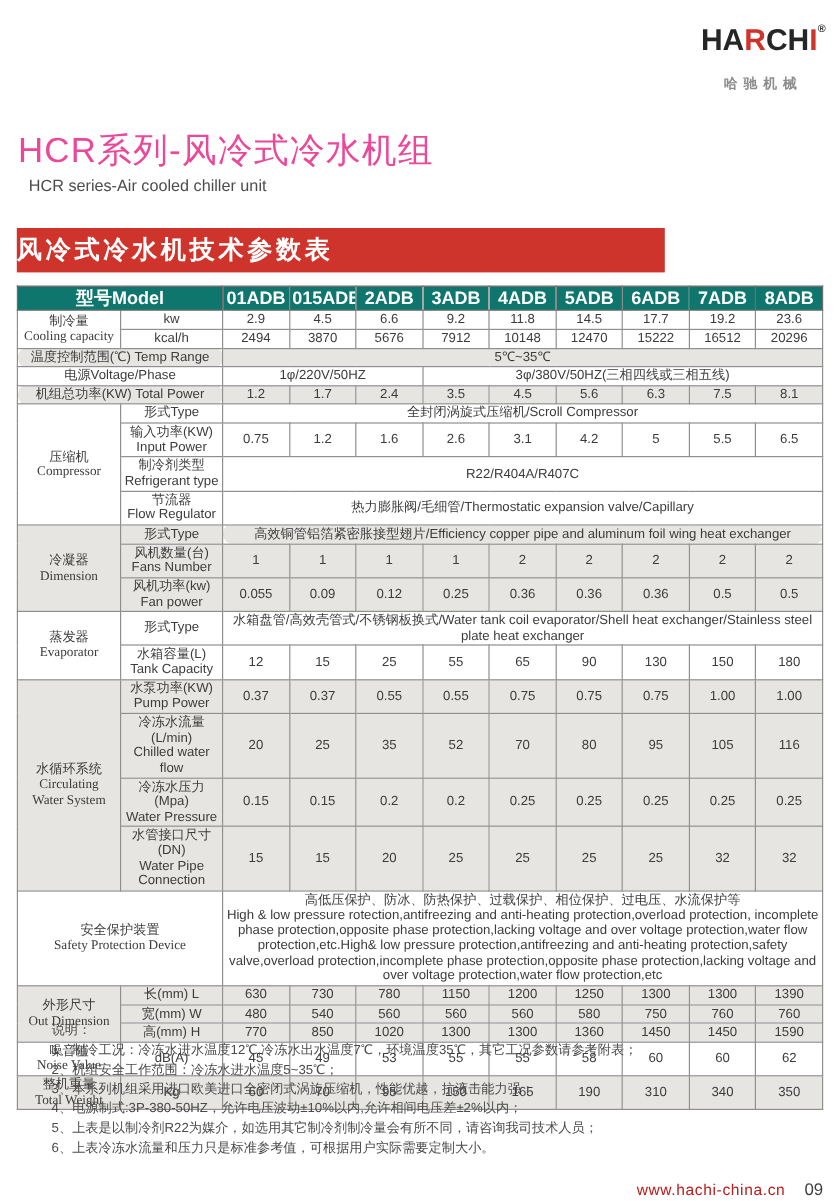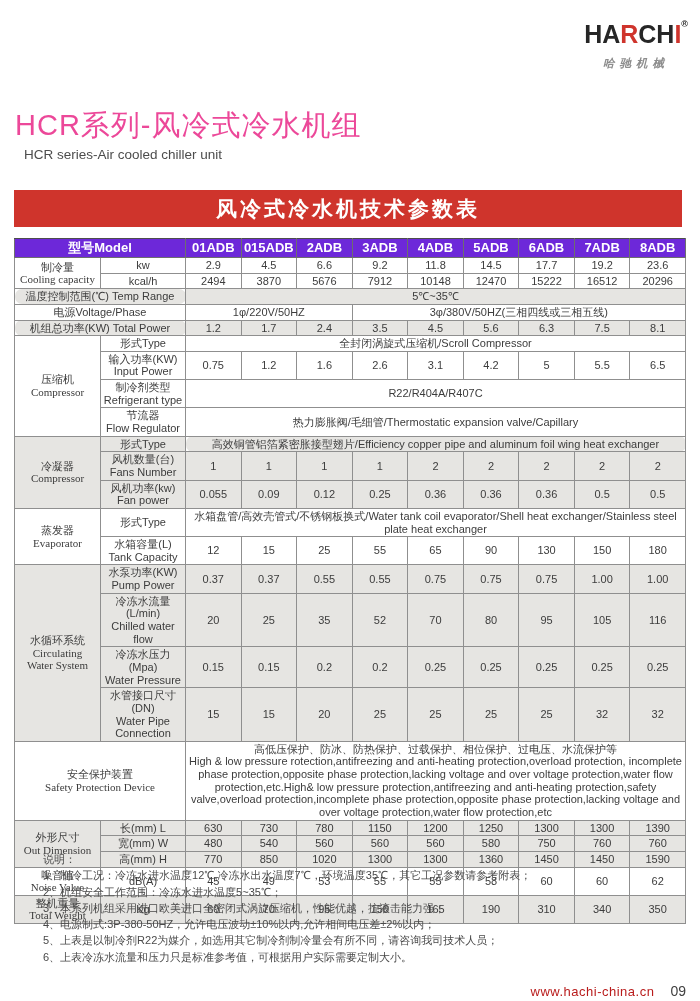--- a/index.html
+++ b/index.html
@@ -5,35 +5,35 @@
   html,body{margin:0;padding:0;}
   body{
     width:700px;height:1001px;position:relative;background:#ffffff;
     font-family:"Liberation Sans", sans-serif;color:#3c3c3c;overflow:hidden;
   }
   
   .logo{position:absolute;top:22px;right:12px;text-align:center;}
   .logo-word{font-size:25px;font-weight:bold;letter-spacing:0px;line-height:1;color:#262626;}
   .logo-word .red{color:#cf342c;}
   .logo-reg{font-size:9px;vertical-align:top;position:relative;top:-2px;color:#262626;}
-  .logo-cn{margin-top:9px;font-size:11.5px;font-weight:bold;font-style:italic;
+  .logo-cn{margin-top:15px;font-size:11.5px;font-weight:bold;
            color:#8d8d8d;letter-spacing:5px;}
   
   .title{position:absolute;left:15px;top:106px;font-size:29px;font-weight:500;color:#ec4899;letter-spacing:1px;}
   .subtitle{position:absolute;left:24px;top:147px;font-size:13.5px;color:#4c4c4c;}
-  .banner{position:absolute;left:14px;top:190px;width:668px;height:37px;background:#cf342c;
+  .banner{position:absolute;left:14px;top:190px;width:540px;height:37px;background:#cf342c;
           color:#ffffff;font-size:21px;font-weight:bold;letter-spacing:3px;
-          text-align:center;line-height:37px;}
+          line-height:37px;}
   
   table.spec{position:absolute;left:14px;top:238px;width:672px;border-collapse:collapse;
              table-layout:fixed;}
   table.spec td{border:1px solid #8f8f8f;text-align:center;vertical-align:middle;
                 padding:1px 2px;font-size:11px;line-height:1.15;white-space:pre-line;
                 color:#3c3c3c;overflow:hidden;}
-  tr.hdr td{background:#6d28d9;color:#ffffff;font-weight:bold;font-size:13px;
+  tr.hdr td{background:#0f766e;color:#ffffff;font-weight:bold;font-size:15px;
             height:16px;border-color:#6e6e6e;border-top-color:#4d4d4d;}
   tr.g td{background:#e6e5e2;}
   tr.w td{background:#ffffff;}
   td.lbl{font-size:10.5px;line-height:1.2;font-family:Liberation Serif, serif;}
   td.sub{font-size:10px;line-height:1.12;}
   td.span{font-size:10.5px;border-radius:7px;}
   td.small{font-size:8px;}
   td.safety{font-size:10px;text-align:left;line-height:1.33;padding:4px 7px;}
   
   .notes{position:absolute;left:15px;top:851px;font-size:11px;color:#4a4a4a;line-height:1.48;margin-left:28px;}
@@ -153,21 +153,21 @@
 Refrigerant type</td>
         <td colspan="9" class="span">R22/R404A/R407C</td>
       </tr>
       <tr class="w">
         <td class="sub">节流器
 Flow Regulator</td>
         <td colspan="9" class="span">热力膨胀阀/毛细管/Thermostatic expansion valve/Capillary</td>
       </tr>
       <tr class="g">
         <td rowspan="3" class="lbl">冷凝器
-Compressor</td>
+Dimension</td>
         <td class="sub">形式Type</td>
         <td colspan="9" class="span">高效铜管铝箔紧密胀接型翅片/Efficiency copper pipe and aluminum foil wing heat exchanger</td>
       </tr>
       <tr class="g">
         <td class="sub">风机数量(台)
 Fans Number</td>
         <td>1</td>
         <td>1</td>
         <td>1</td>
         <td>1</td>

